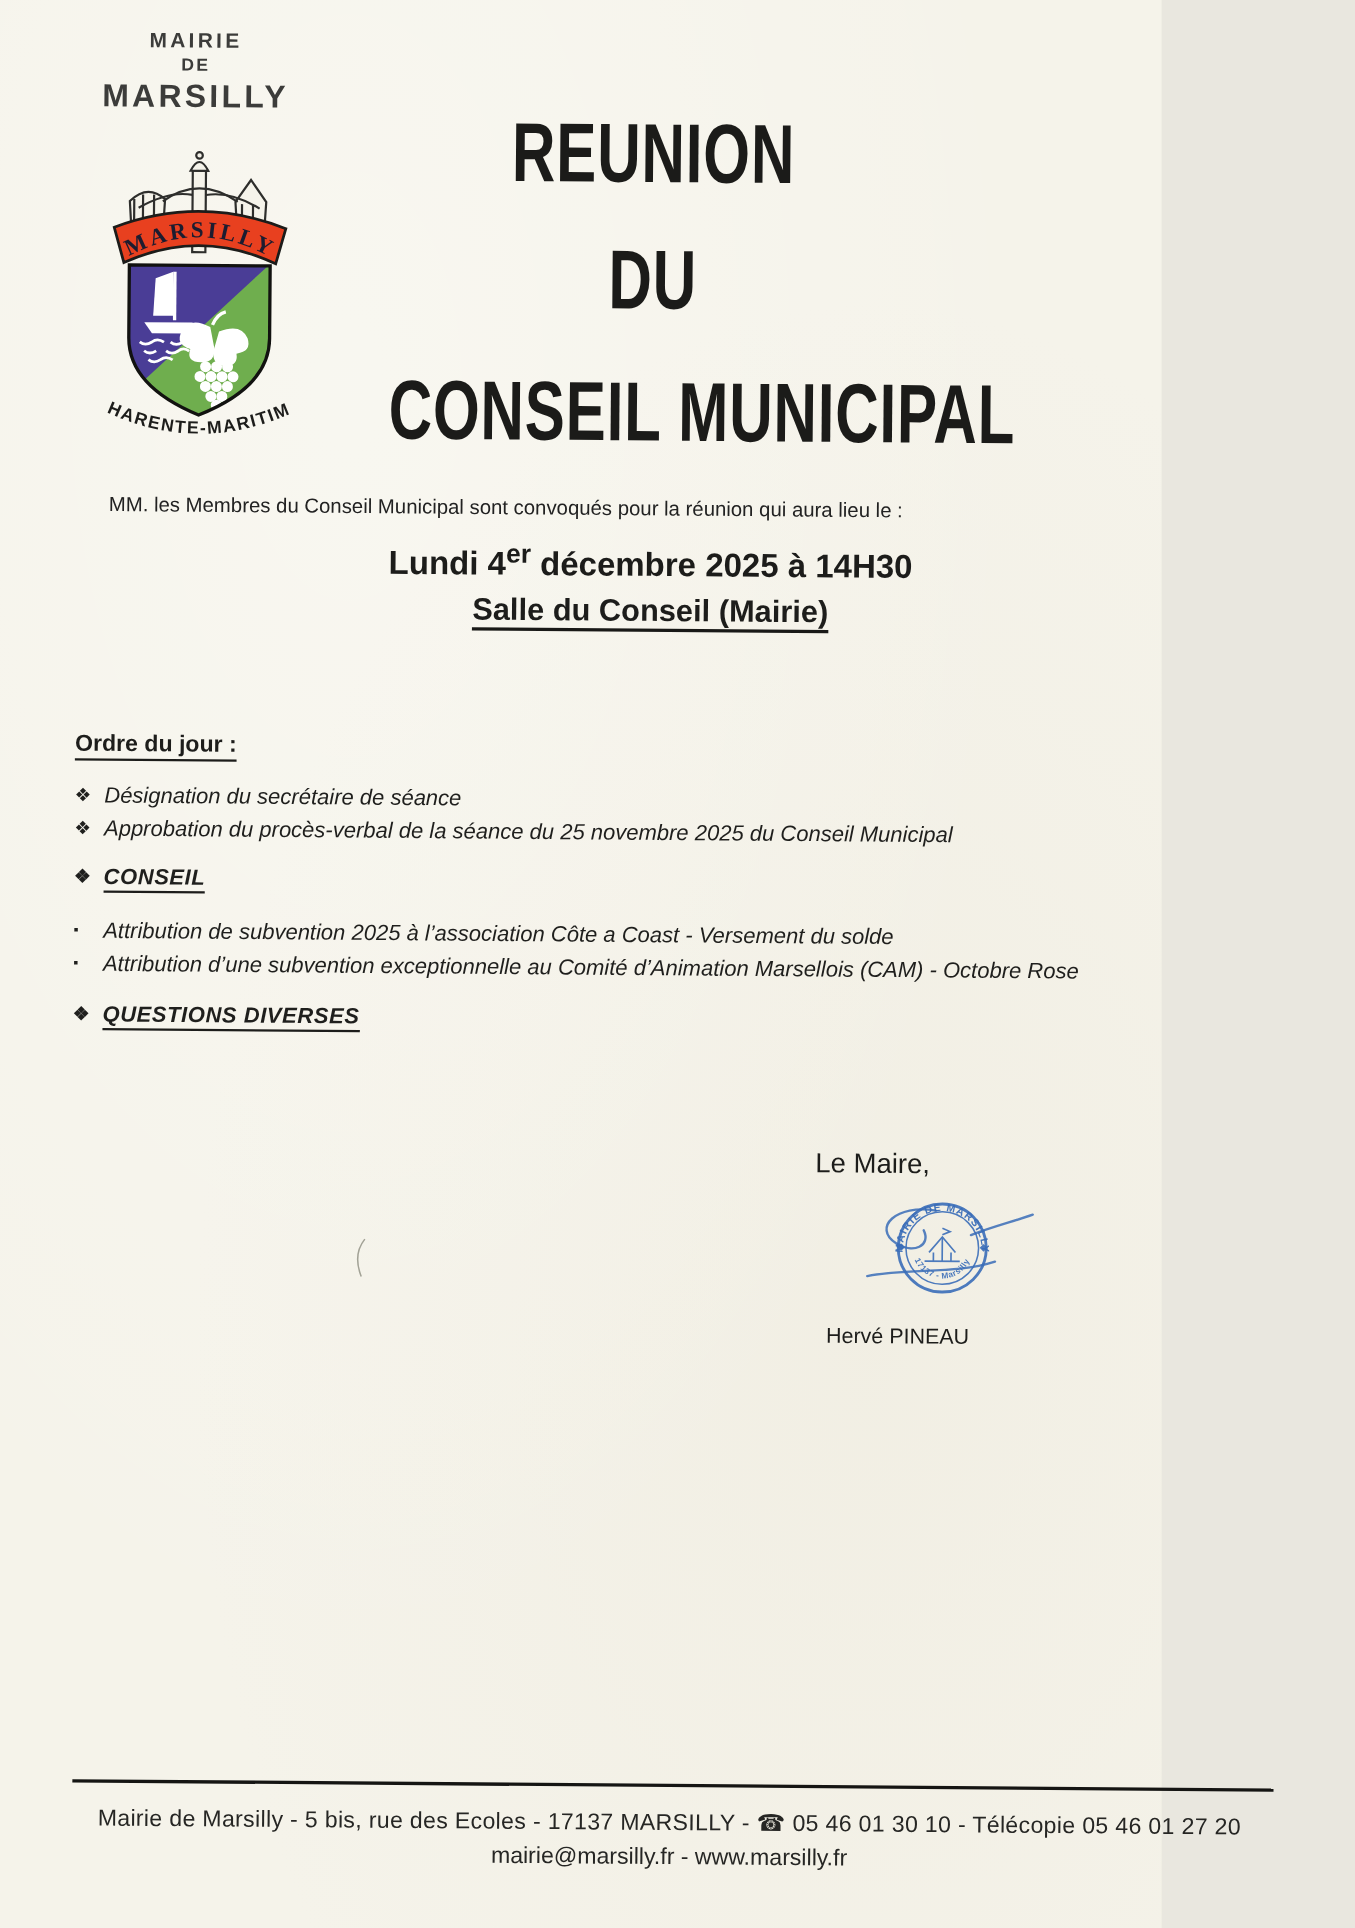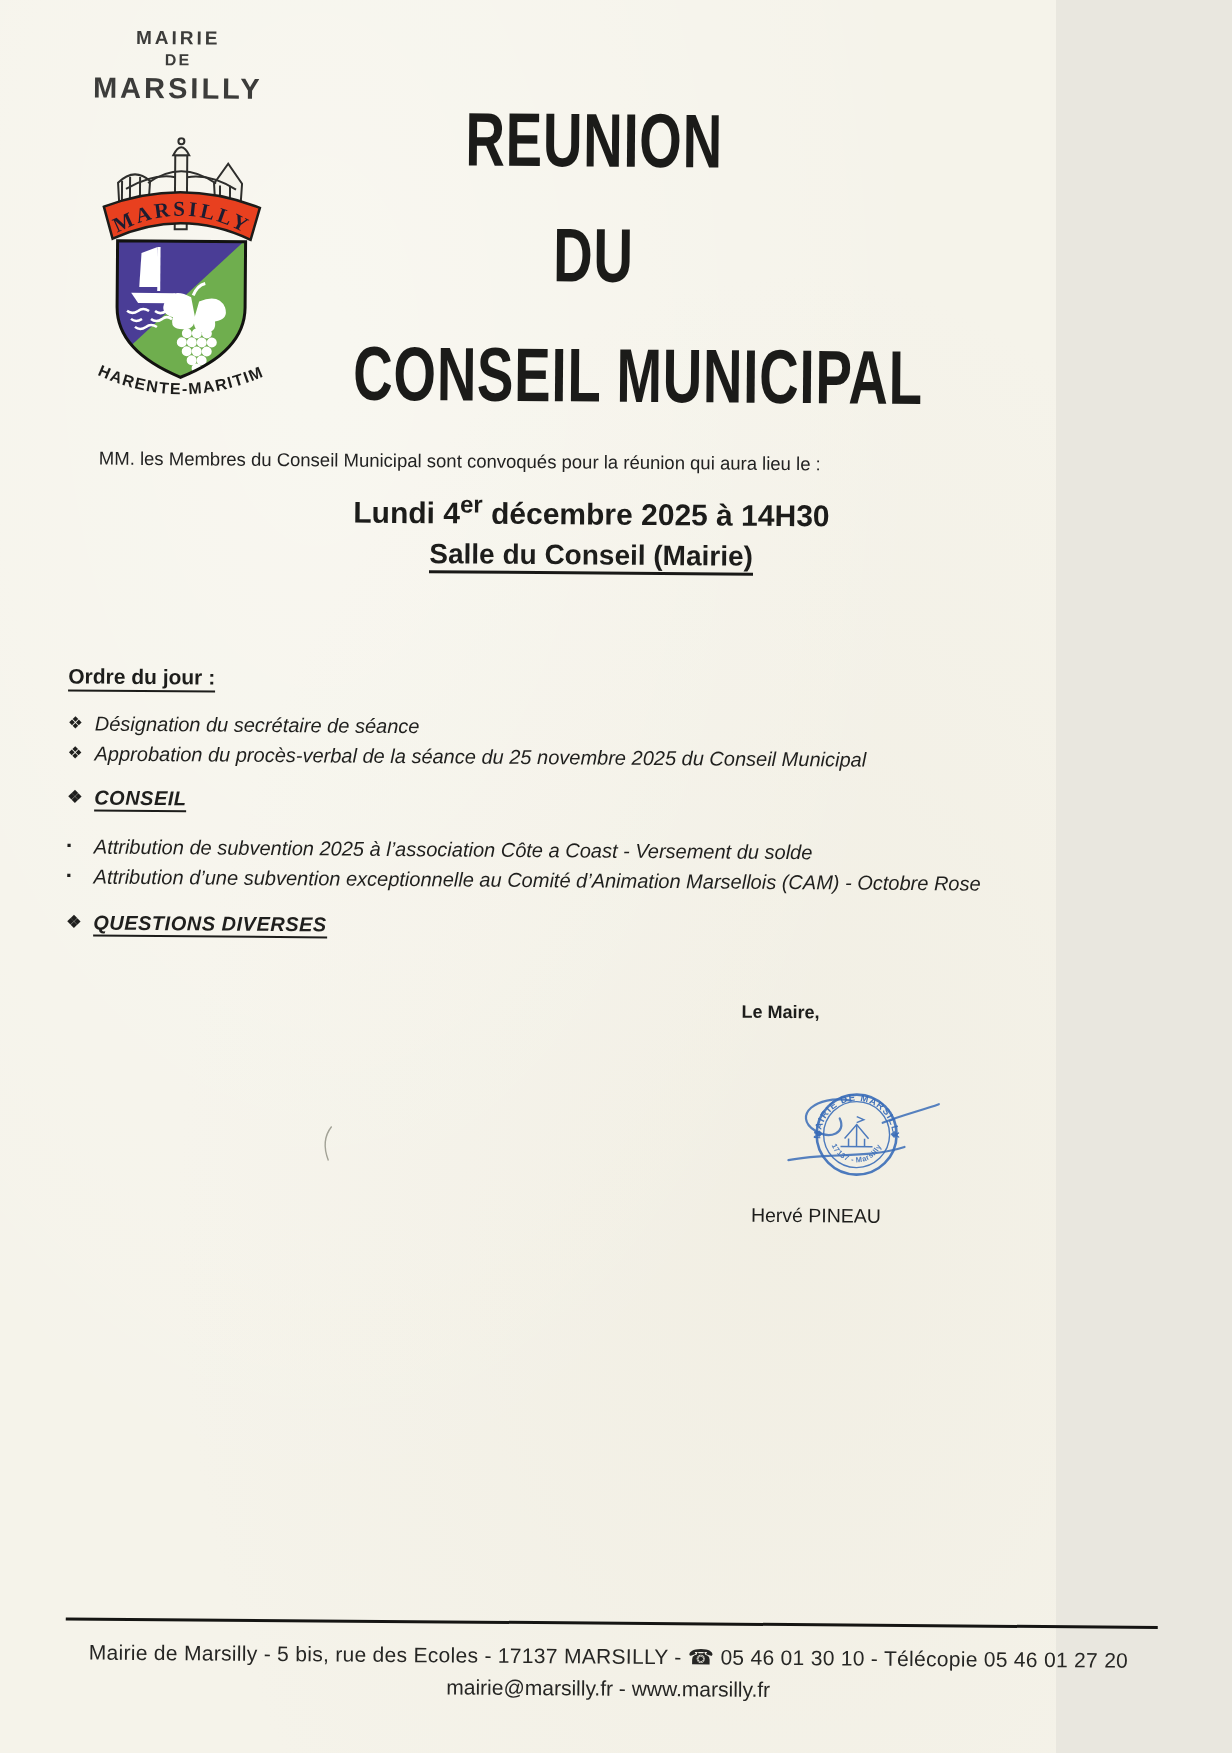--- a/index.html
+++ b/index.html
@@ -49,21 +49,21 @@
   .agenda-head span{border-bottom:2.5px solid #1c1c1a;padding-bottom:2px;}
   .li{font-style:italic;font-size:20px;color:#1f1f1d;white-space:nowrap;}
   .li .blt{position:absolute;left:0;top:0;font-style:normal;font-size:17px;}
   .li .blt.sq{font-size:13px;top:2px;}
   .li .txt{margin-left:0;}
   .li{padding-left:27px;}
   .sec{font-style:italic;font-weight:700;font-size:20px;letter-spacing:.5px;}
   .sec .lbl{border-bottom:2px solid #1d1d1b;padding-bottom:1px;}
 
   
-  .lemaire{left:744px;top:1000px;font-size:18px;font-weight:bold;}
+  .lemaire{left:744px;top:1042px;font-size:25px;}
   .mayor{left:755px;top:1202px;font-size:19.5px;}
 
   .footer-rule{left:73px;top:1621px;width:1092px;height:3px;background:#151513;}
   .footer-l1{left:0;top:1644px;width:1232px;text-align:center;font-size:21px;color:#262624;letter-spacing:.3px;}
   .footer-l2{left:0;top:1676px;width:1232px;text-align:center;font-size:21px;color:#262624;}
 </style>
 </head>
 <body>
 
 <div id="page">

